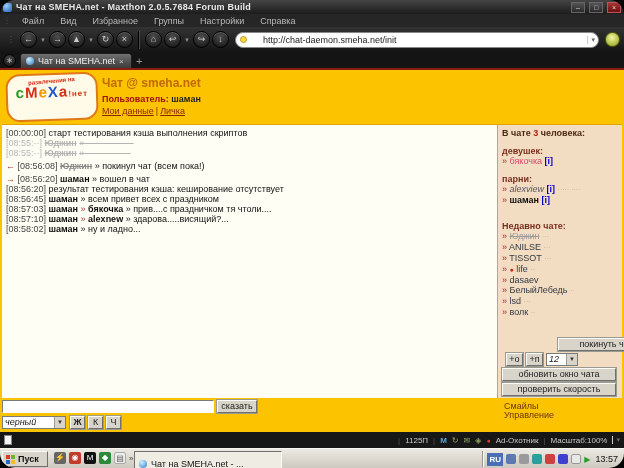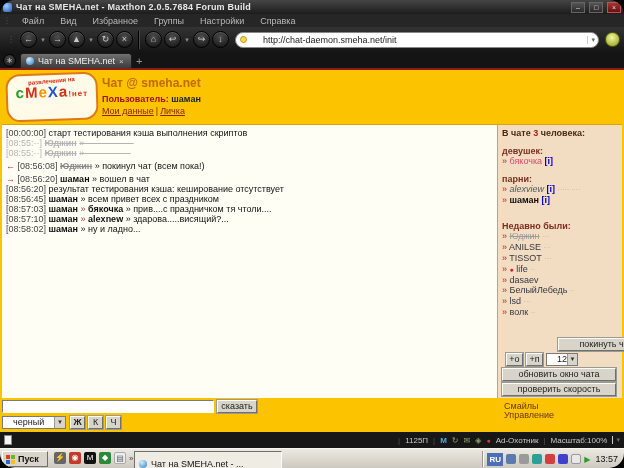--- a/index.html
+++ b/index.html
@@ -107,21 +107,21 @@
   .faint { color:#cdb596; font-size:7px; }
   .rname { color:#333a44; }
   .reddot { color:#d42010; font-size:7px; }
   .recent0 { color:#9a9a9a; text-decoration:line-through; }
 
   .xbtn { position:absolute; background:#d8d4ca; border:1px solid;
     border-color:#fbfbf8 #6f6f6f #6f6f6f #fbfbf8; box-shadow:0 0 0 1px #9a9a90;
     font-size:9px; color:#222; text-align:center; line-height:11px; height:13px; }
   .xselect { position:absolute; height:13px; background:#fff; border:1px solid #7a7a7a;
     font-size:9px; color:#222; display:flex; align-items:center; }
-  .xselect .selval { flex:1; padding-left:10px; line-height:11px; }
+  .xselect .selval { flex:1; padding-left:2px; line-height:11px;font-style:italic; }
   .xselect .selcaret { width:11px; height:11px; background:#d8d4ca; border-left:1px solid #9a9a90;
     color:#333; font-size:6px; text-align:center; line-height:11px; }
 
   .bottombar { position:absolute; top:328px; left:0; width:500px; height:34px; background:#fcc400; }
   .msginput { position:absolute; left:2px; top:2px; width:212px; height:13px; background:#fff;
     border:1px solid; border-color:#7a7a7a #fff #fff #7a7a7a; font-size:9px; padding:0 2px;
     font-family:"Liberation Sans",sans-serif; }
   .fmt { font-weight:bold; }
   .blinks { position:absolute; left:504px; font-size:9px; color:#6b3410; line-height:9px; }
 
@@ -312,21 +312,21 @@
         <span class="bullet">»</span>
         <span class="away">alexview</span>
         <span class="itag">[i]</span>
         <span class="faint">····· ····</span>
       </div>
       <div class="prow">
         <span class="bullet">»</span>
         <span class="me">шаман</span>
         <span class="itag">[i]</span>
       </div>
-      <div class="prow psection" style="margin-top:16px;">Недавно были:</div>
+      <div class="prow psection" style="margin-top:16px;">Недавно чате:</div>
       <div class="prow">
         <span class="bullet">»</span>
         <span class="recent0">Юджин</span>
         <span class="faint">···</span>
       </div>
       <div class="prow">
         <span class="bullet">»</span>
         <span class="rname">ANILSE</span>
         <span class="faint">···</span>
       </div>

